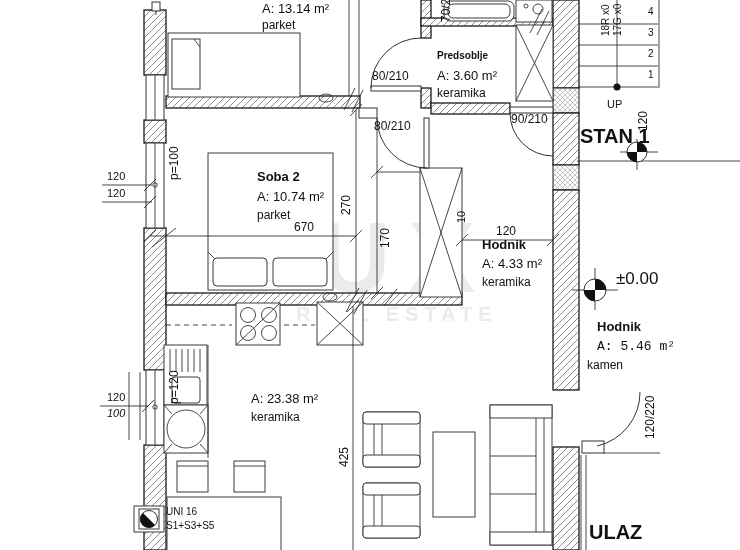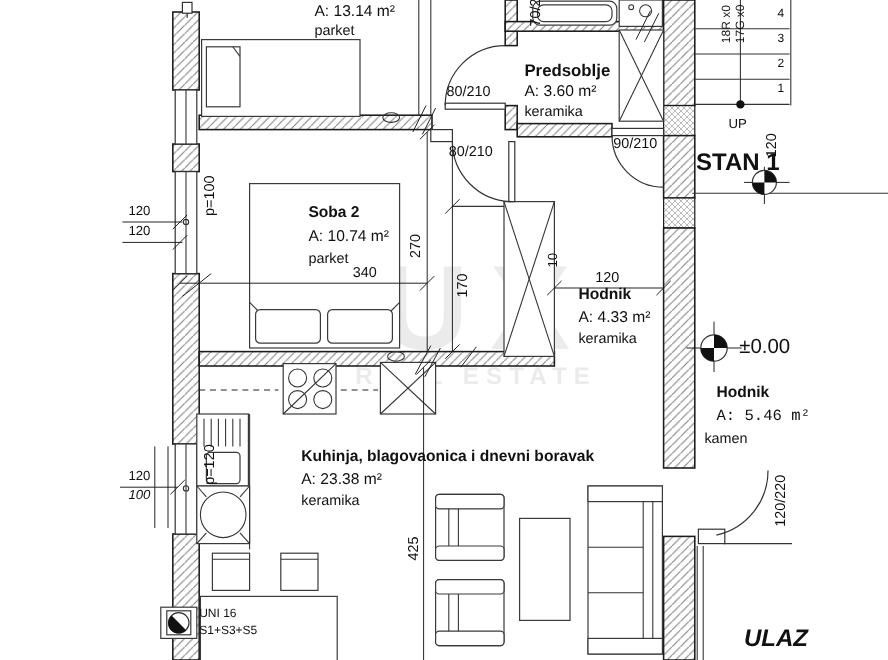--- a/index.html
+++ b/index.html
@@ -7,21 +7,21 @@
         font-family:"Liberation Sans",sans-serif;color:#111;}
   #wm{position:absolute;z-index:0;left:0;top:0;width:740px;height:550px;}
   #wm .brand{position:absolute;left:228px;top:200px;font-size:100px;font-weight:bold;
              letter-spacing:18px;color:#ebebeb;}
   #wm .tagline{position:absolute;left:296px;top:303px;font-size:20px;font-weight:bold;
              letter-spacing:6px;color:#ebebeb;}
   svg{position:absolute;left:0;top:0;z-index:1;}
   .lbl{position:absolute;z-index:2;white-space:nowrap;font-size:13px;line-height:1;}
   .b{font-weight:bold;}
   .s12{font-size:12px;} .s11{font-size:11px;} .s10{font-size:10px;}
-  .s14{font-size:14px;} .s15{font-size:20px;} .s17{font-size:17px;}
+  .s14{font-size:10px;} .s15{font-size:20px;} .s17{font-size:17px;}
   .vt{transform:rotate(-90deg);transform-origin:0 0;}
   .wall{fill:url(#hatch);stroke:#1b1b1b;stroke-width:1.3;}
   .xwall{fill:url(#cross);stroke:#1b1b1b;stroke-width:1;}
   .win{fill:#fff;stroke:#333;stroke-width:1;}
   .thin{stroke:#333;stroke-width:0.9;fill:none;}
   .furn{stroke:#3a3a3a;stroke-width:1;fill:#fff;}
   .dim{stroke:#1a1a1a;stroke-width:0.8;fill:none;}
   .arc{stroke:#333;stroke-width:1;fill:none;}
   .dark{fill:#111;}
 </style>
@@ -295,51 +295,50 @@
   <div class="lbl s12" style="left:437px;top:87px;">keramika</div>
 
   <div class="lbl b" style="left:257px;top:170px;">Soba 2</div>
   <div class="lbl" style="left:257px;top:190px;">A: 10.74  m²</div>
   <div class="lbl s12" style="left:257px;top:209px;">parket</div>
 
   <div class="lbl b" style="left:482px;top:238px;">Hodnik</div>
   <div class="lbl" style="left:482px;top:257px;">A: 4.33  m²</div>
   <div class="lbl s12" style="left:482px;top:276px;">keramika</div>
 
-  <div class="lbl b" style="left:251px;top:373px;">Kuhinja, blagovaonica i dnevni boravak</div>
   <div class="lbl" style="left:251px;top:392px;">A: 23.38  m²</div>
   <div class="lbl s12" style="left:251px;top:411px;">keramika</div>
 
   <div class="lbl b" style="left:597px;top:320px;">Hodnik</div>
   <div class="lbl" style="left:597px;top:340px;font-family:Liberation Mono, monospace;">A: 5.46  m²</div>
   <div class="lbl s12" style="left:587px;top:359px;">kamen</div>
 
   <div class="lbl s12" style="left:372px;top:70px;">80/210</div>
   <div class="lbl s12" style="left:374px;top:120px;">80/210</div>
   <div class="lbl s12" style="left:511px;top:113px;">90/210</div>
   <div class="lbl s12 vt" style="left:440px;top:22px;">70/210</div>
   <div class="lbl s12 vt" style="left:644px;top:439px;">120/220</div>
 
   <div class="lbl s11" style="left:107px;top:171px;">120</div>
   <div class="lbl s11" style="left:107px;top:188px;">120</div>
-  <div class="lbl s12" style="left:294px;top:221px;">340</div>
+  <div class="lbl s12" style="left:294px;top:221px;">670</div>
   <div class="lbl s12 vt" style="left:340px;top:215px;">270</div>
   <div class="lbl s12 vt" style="left:379px;top:248px;">170</div>
   <div class="lbl s11 vt" style="left:456px;top:223px;">10</div>
   <div class="lbl s12" style="left:496px;top:225px;">120</div>
   <div class="lbl s11" style="left:107px;top:392px;">120</div>
   <div class="lbl s11" style="left:107px;top:408px;font-style:italic;">100</div>
   <div class="lbl s12 vt" style="left:338px;top:467px;">425</div>
   <div class="lbl s12 vt" style="left:637px;top:131px;">120</div>
   <div class="lbl s12 vt" style="left:168px;top:180px;">p=100</div>
   <div class="lbl s12 vt" style="left:168px;top:404px;">p=120</div>
 
   <div class="lbl b s15" style="left:580px;top:126px;">STAN 1</div>
-  <div class="lbl s17" style="left:616px;top:280px;">±0.00</div>
-  <div class="lbl b s15" style="left:620px;top:522px;font-style:italic;">ULAZ</div>
+  <div class="lbl s17" style="left:616px;top:270px;">±0.00</div>
+  <div class="lbl b s15" style="left:589px;top:522px;">ULAZ</div>
   <div class="lbl s10" style="left:166px;top:507px;">UNI 16</div>
   <div class="lbl s10" style="left:166px;top:521px;">S1+S3+S5</div>
 
   <div class="lbl s11" style="left:607px;top:99px;">UP</div>
   <div class="lbl s10" style="left:648px;top:7px;">4</div>
   <div class="lbl s10" style="left:648px;top:28px;">3</div>
   <div class="lbl s10" style="left:648px;top:49px;">2</div>
   <div class="lbl s10" style="left:648px;top:70px;">1</div>
   <div class="lbl s10 vt" style="left:601px;top:36px;">18R x0</div>
   <div class="lbl s10 vt" style="left:613px;top:36px;">17G x0</div>

